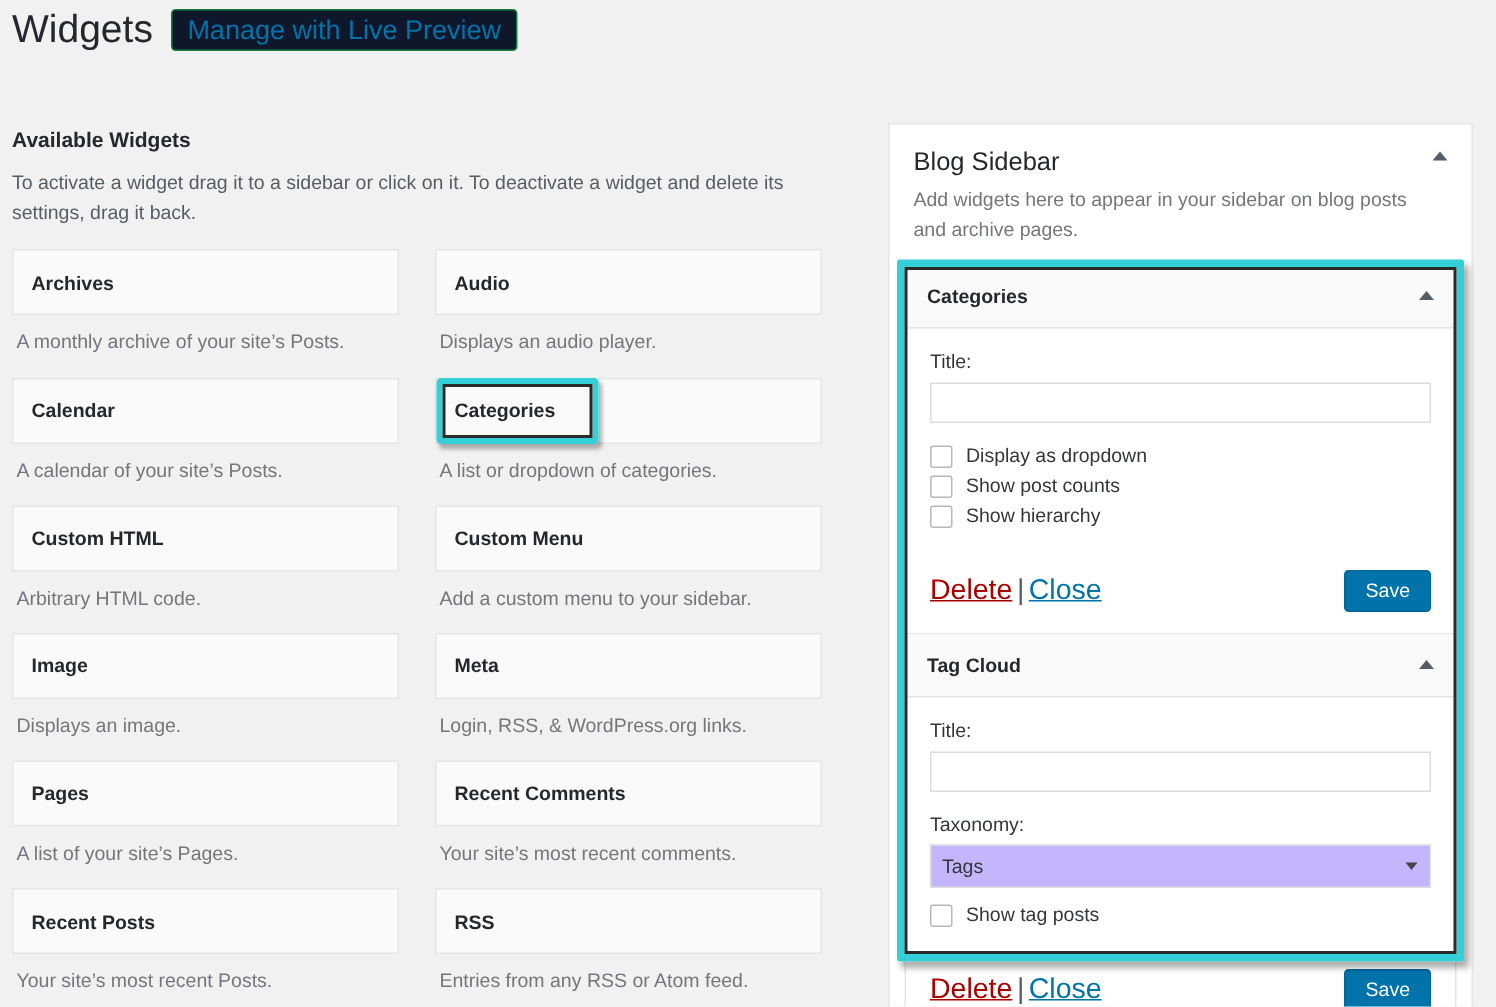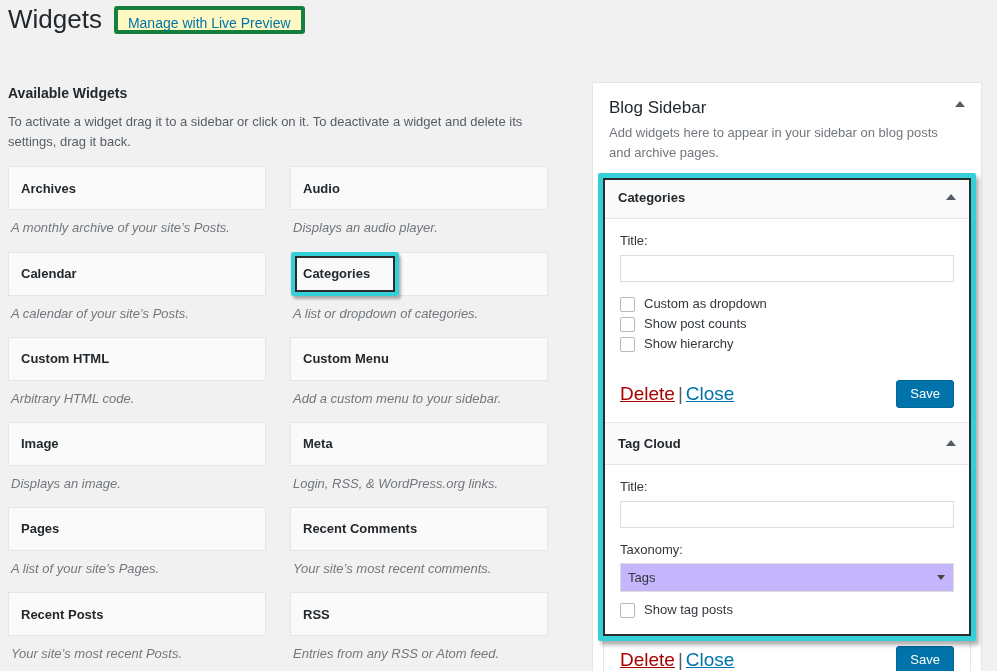--- a/index.html
+++ b/index.html
@@ -23,27 +23,27 @@
   .page-title {
     font-size: 26px;
     font-weight: 400;
     color: #23282d;
     line-height: 1.3;
     margin: 0 12px 0 0;
     white-space: nowrap;
   }
   .live-preview-btn {
     display: inline-block;
-    font-size: 14px;
+    font-size: 18px;
     line-height: 26px;
     height: 28px;
     padding: 0 10px;
     color: #0073aa;
-    background: #fef9c3;
-    border: 4px solid #15803d;
+    background: #0f172a;
+    border: 1px solid #15803d;
     border-radius: 3px;
     cursor: pointer;
     white-space: nowrap;
   }
 
   
   .body-wrap { position: relative; }
 
   .left-col {
     position: absolute;
@@ -92,21 +92,20 @@
     font-size: 13px;
     font-weight: 600;
     color: #23282d;
     line-height: 1.2;
   }
   .avail-widget-desc {
     font-size: 13px;
     color: #72777c;
     line-height: 1.4;
     margin: 9px 0 0 3px;
-    font-style: italic;
   }
 
   
   .hl-avail {
     position: absolute;
     border: 4px solid #35cfd8;
     border-radius: 3px;
     pointer-events: none;
     box-shadow: 2px 3px 3px rgba(0,0,0,0.30);
     z-index: 5;
@@ -388,21 +387,21 @@
             <div class="sb-widget">
               <div class="sb-widget-head">
                 <span class="sb-widget-title">Categories</span>
                 <span class="toggle-arrow"></span>
               </div>
               <div class="sb-widget-body">
                 <label class="field-label">Title:</label>
                 <input type="text" class="text-input" style="">
                 <div class="check-row">
                   <span class="checkbox"></span>
-                  <span class="check-label">Custom as dropdown</span>
+                  <span class="check-label">Display as dropdown</span>
                 </div>
                 <div class="check-row">
                   <span class="checkbox"></span>
                   <span class="check-label">Show post counts</span>
                 </div>
                 <div class="check-row">
                   <span class="checkbox"></span>
                   <span class="check-label">Show hierarchy</span>
                 </div>
               </div>

